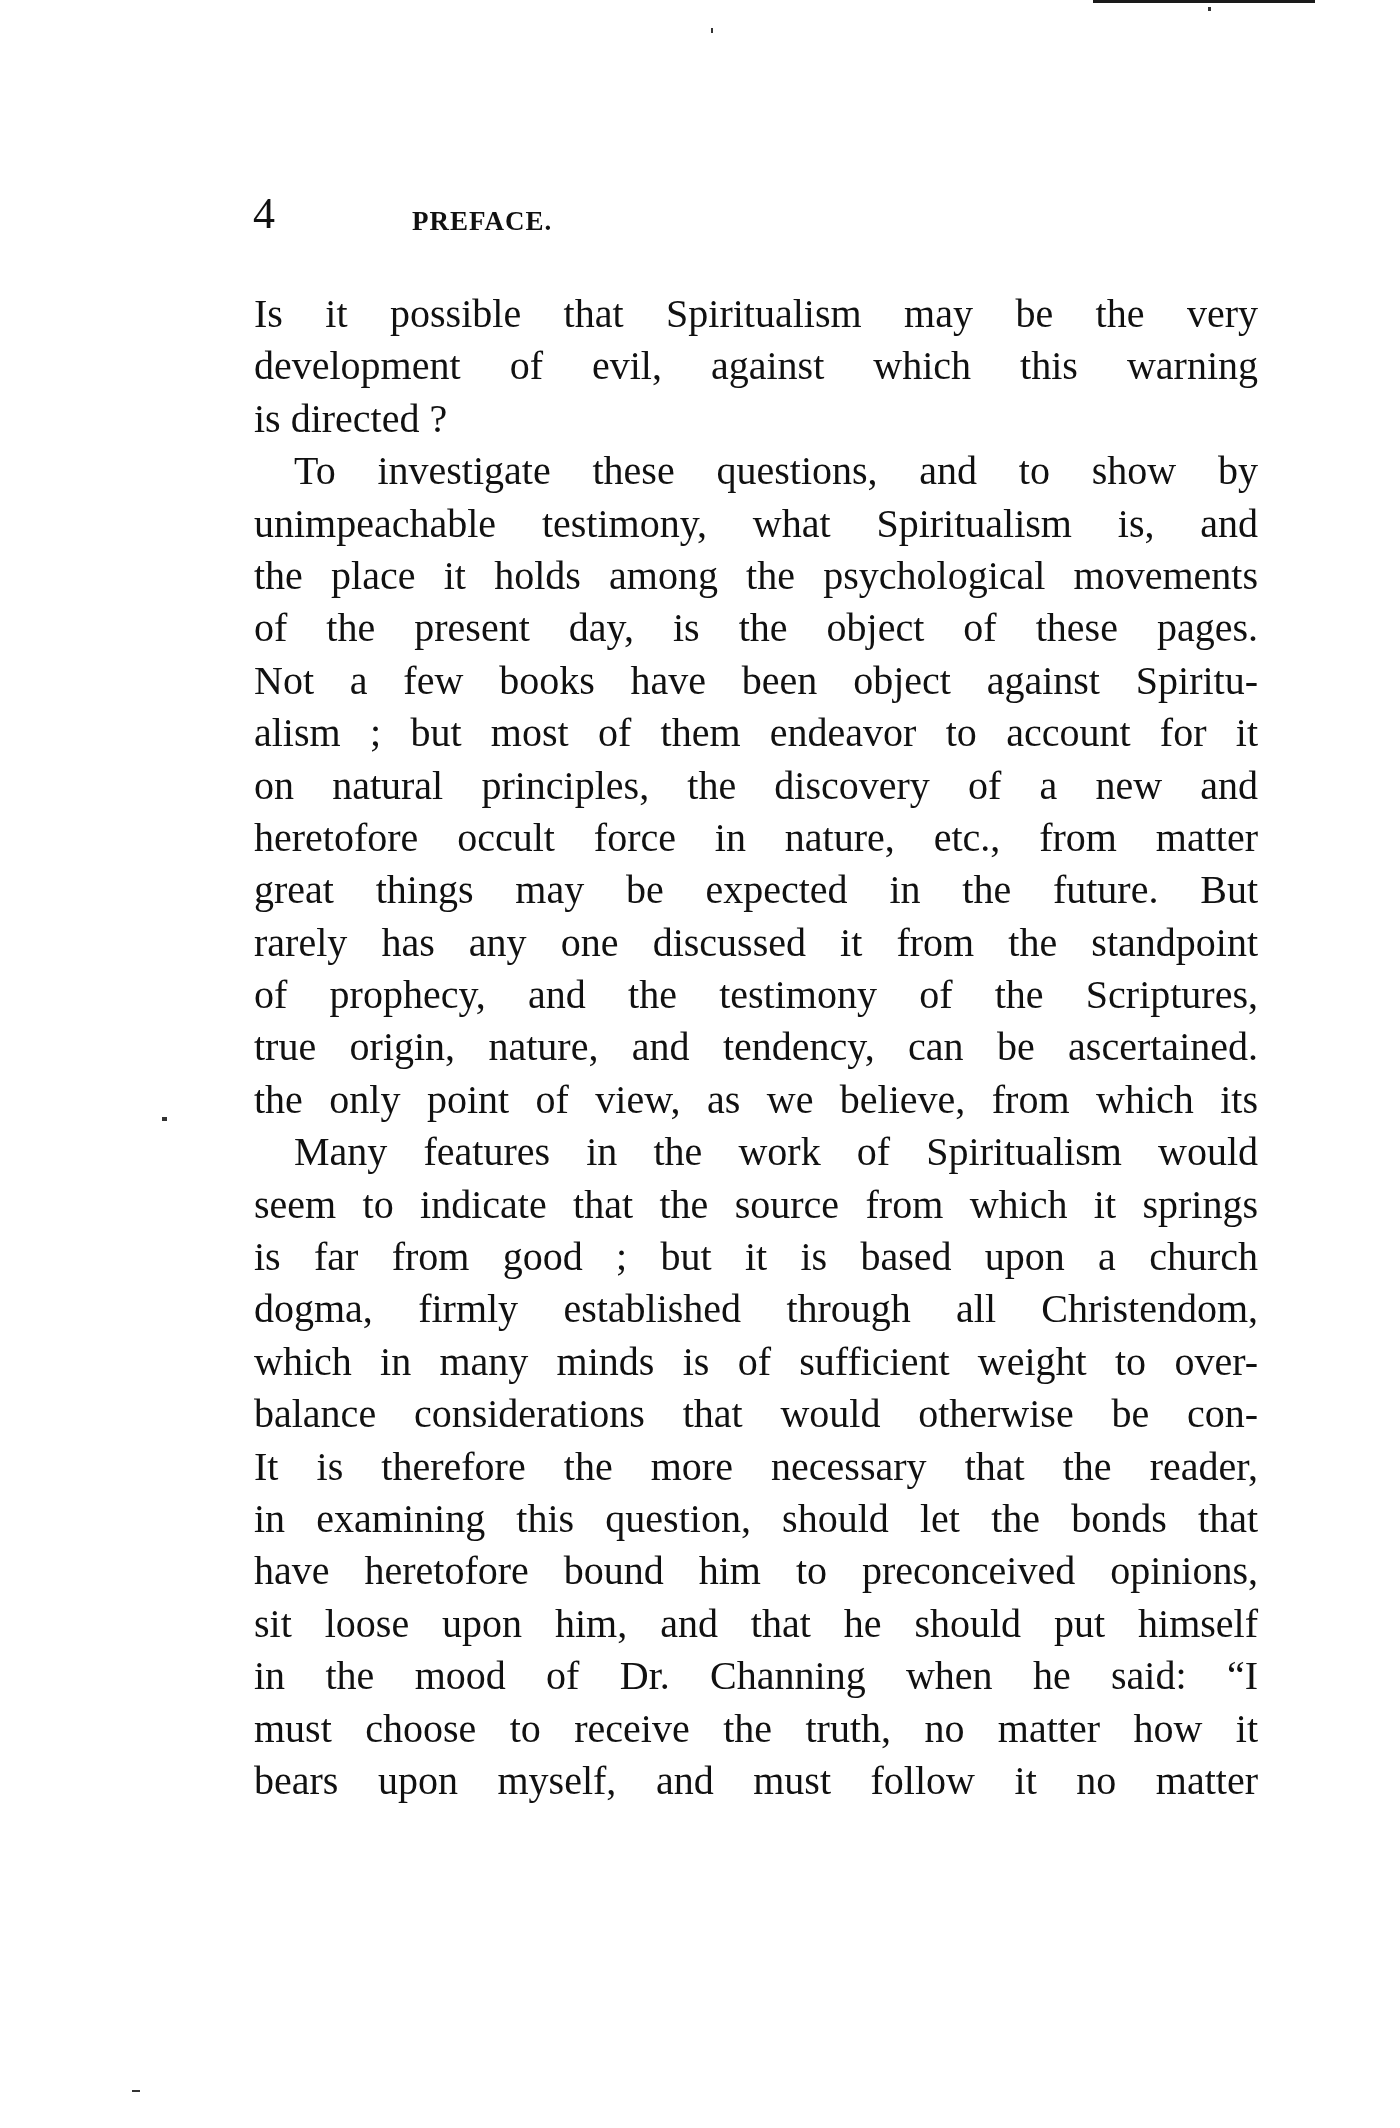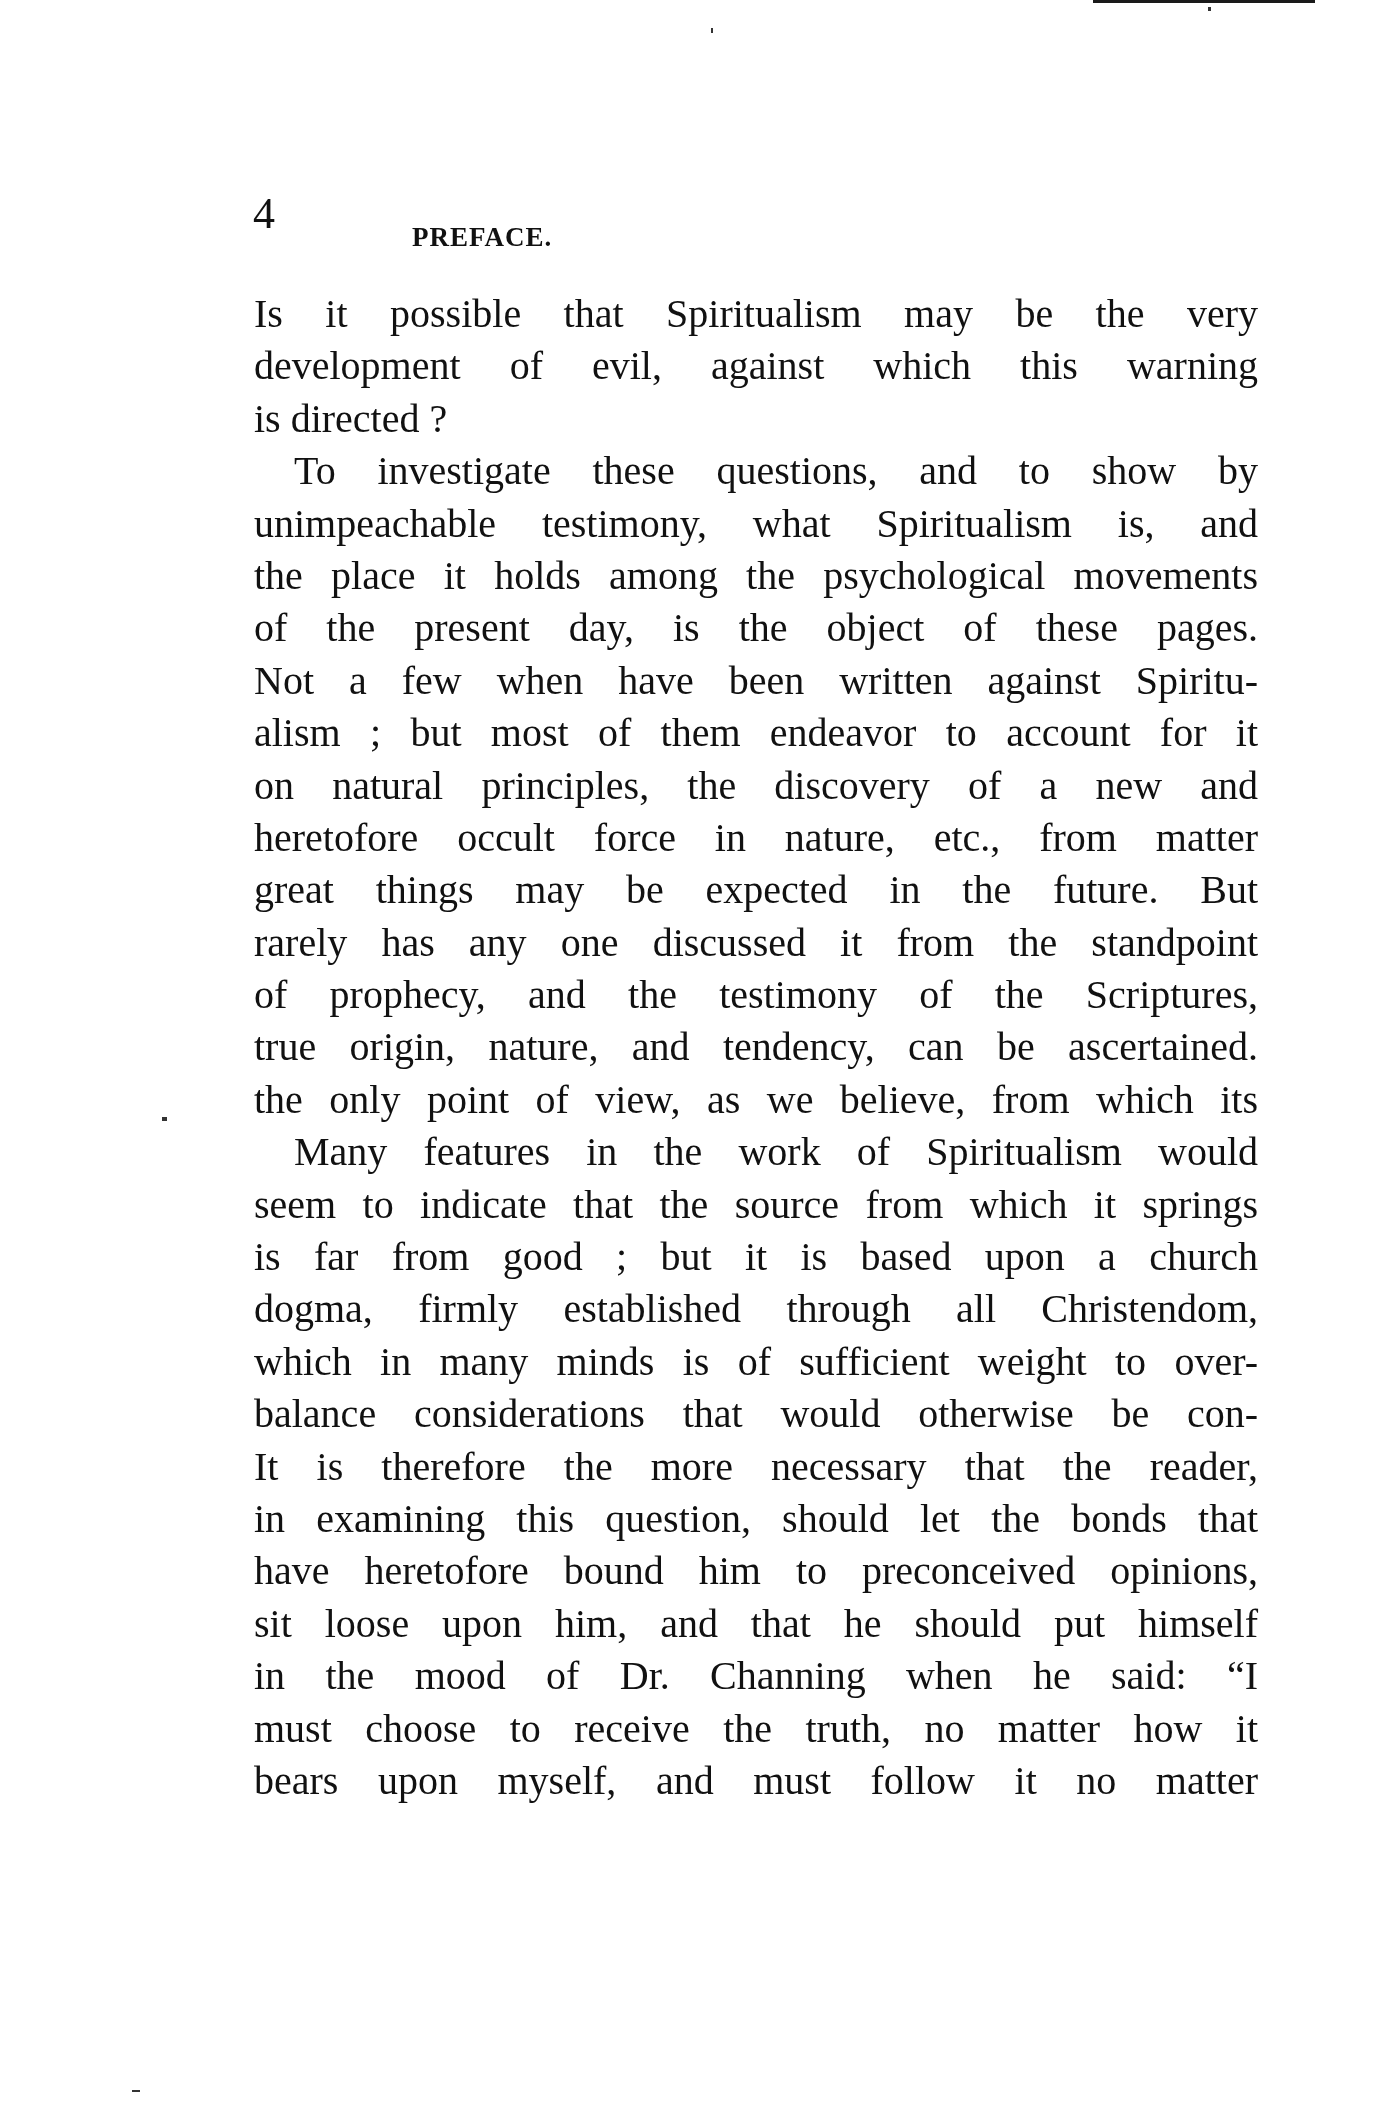--- a/index.html
+++ b/index.html
@@ -1,21 +1,21 @@
 <!DOCTYPE html>
 <html><head>
 <meta charset="utf-8">
 <style>
   html, body { margin: 0; padding: 0; background: #ffffff; }
   body { width: 1400px; height: 2128px; position: relative; overflow: hidden;
          font-family: "Liberation Serif", "DejaVu Serif", serif; color: #111111; }
   .top-rule { position: absolute; left: 1093px; top: 0; width: 222px; height: 3px; background: #1a1a1a; }
   .speck { position: absolute; background: #333; }
   .page-number { position: absolute; left: 253px; top: 192px; font-size: 44px; line-height: 44px; }
-  .running-head { position: absolute; left: 412px; top: 222px; font-size: 27px; line-height: 30px;
+  .running-head { position: absolute; left: 412px; top: 206px; font-size: 27px; line-height: 30px;
                   font-weight: bold; letter-spacing: 1px; }
   .body-text { position: absolute; left: 254px; top: 288px; width: 1004px; }
   .line { height: 52.4px; line-height: 52.4px; font-size: 40px; white-space: nowrap;
           text-align: justify; text-align-last: justify; overflow: visible; }
   .line.last { text-align-last: left; font-family: Liberation Serif, serif; }
   .line.indent { padding-left: 40px; }
 </style>
 </head>
 <body>
 
@@ -29,21 +29,21 @@
 <div class="running-head">PREFACE.</div>
 
 <div class="body-text" id="body-text">
     <div class="line">Is it possible that Spiritualism may be the very</div>
     <div class="line">development of evil, against which this warning</div>
     <div class="line last">is directed ?</div>
     <div class="line indent">To investigate these questions, and to show by</div>
     <div class="line">unimpeachable testimony, what Spiritualism is, and</div>
     <div class="line">the place it holds among the psychological movements</div>
     <div class="line">of the present day, is the object of these pages.</div>
-    <div class="line">Not a few when have been written against Spiritu-</div>
+    <div class="line">Not a few books have been object against Spiritu-</div>
     <div class="line">alism ; but most of them endeavor to account for it</div>
     <div class="line">on natural principles, the discovery of a new and</div>
     <div class="line">heretofore occult force in nature, etc., from matter</div>
     <div class="line">great things may be expected in the future. But</div>
     <div class="line">rarely has any one discussed it from the standpoint</div>
     <div class="line">of prophecy, and the testimony of the Scriptures,</div>
     <div class="line">true origin, nature, and tendency, can be ascertained.</div>
     <div class="line">the only point of view, as we believe, from which its</div>
     <div class="line indent">Many features in the work of Spiritualism would</div>
     <div class="line">seem to indicate that the source from which it springs</div>

